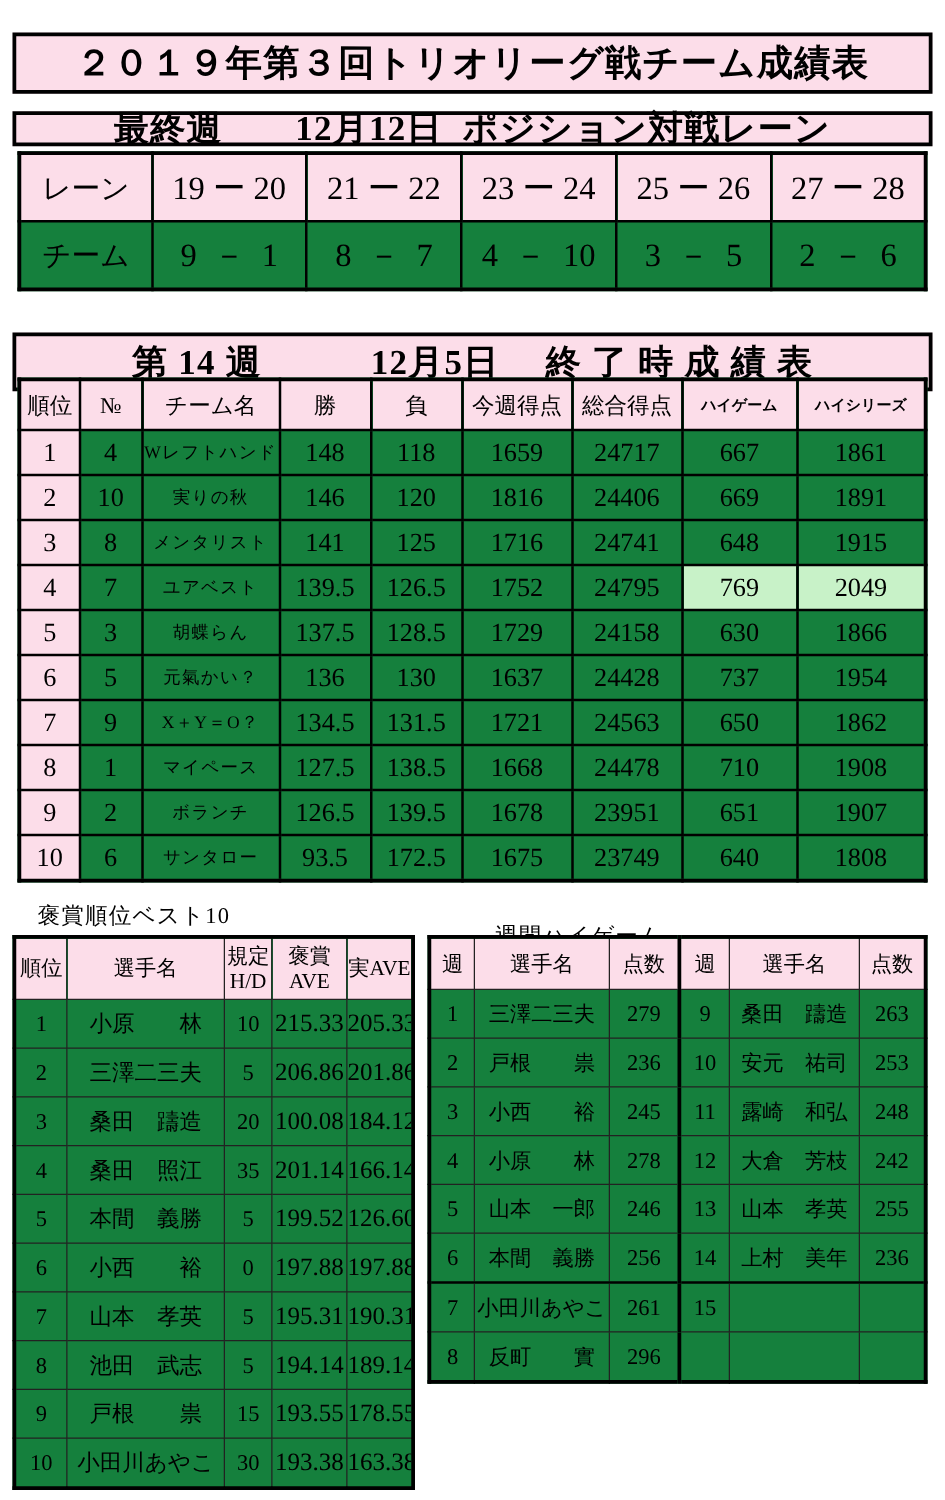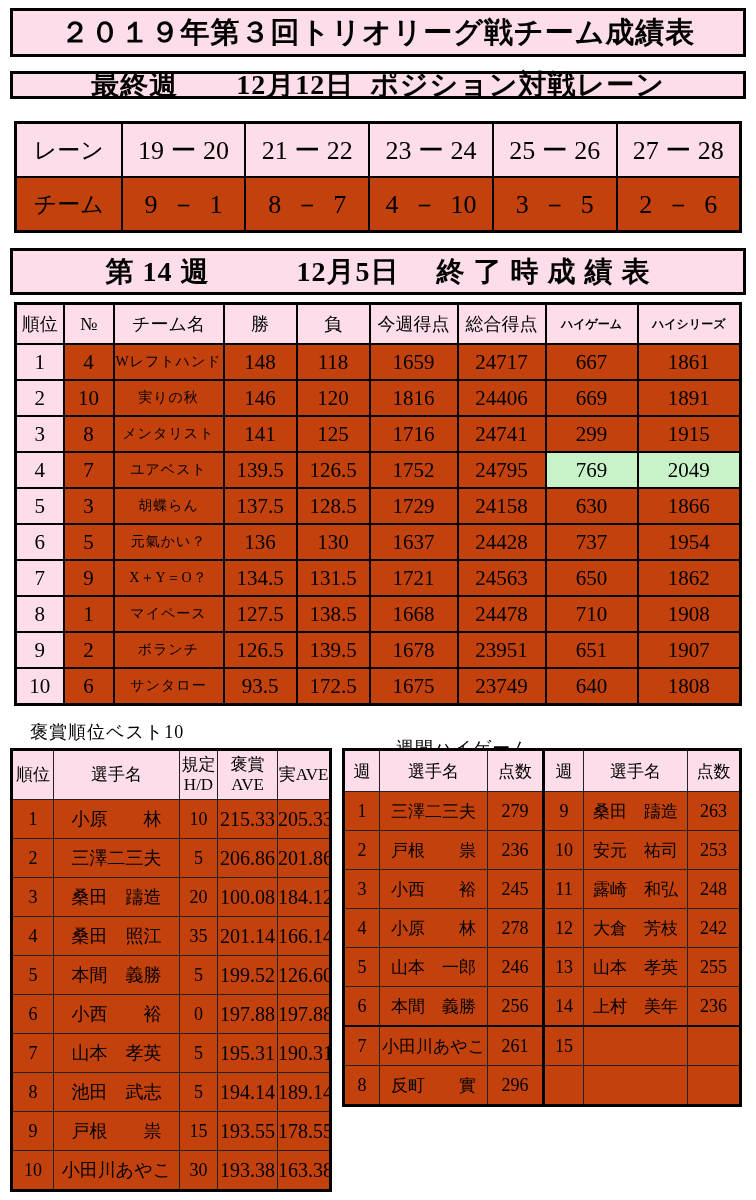--- a/index.html
+++ b/index.html
@@ -4,27 +4,27 @@
 <style>
   html,body{margin:0;padding:0;}
   body{
     width:756px;height:1200px;background:#ffffff;position:relative;
     font-family:"Liberation Serif","DejaVu Serif",serif;color:#000;
   }
   .bar{
     position:absolute;left:10px;width:736px;box-sizing:border-box;
     border:3px solid #000;background:var(--pink,#fcdde9);
     display:flex;align-items:center;justify-content:center;
-    font-weight:bold;letter-spacing:1px;white-space:pre;
+    font-weight:bold;letter-spacing:1px;white-space:pre;margin-top:18px;
   }
   #titleBar{top:8px;height:49px;font-size:29px;}
   #posBar{top:71px;height:28px;font-size:28px;}
   #weekBar{top:248px;height:47px;font-size:28px;}
 
-  table{border-collapse:collapse;table-layout:fixed;position:absolute;background:#c2410c;}
+  table{border-collapse:collapse;table-layout:fixed;position:absolute;background:#15803d;}
   th,td{overflow:hidden;text-align:center;vertical-align:middle;padding:0;}
 
   
   #laneTable{top:121px;left:14px;width:728px;border:3px solid #000;}
   #laneTable th,#laneTable td{border:2px solid #000;height:52px;}
   #laneTable th{background:var(--pink,#fcdde9);font-weight:normal;font-size:26px;white-space:pre;}
   #laneTable td{font-size:26px;white-space:pre;}
   #laneTable th:first-child{font-size:23px;}
   #laneTable td:first-child{font-size:23px;}
   #laneTable col.c0{width:106px;}
@@ -158,21 +158,21 @@
         <td>1891</td>
       </tr>
       <tr>
         <td>3</td>
         <td>8</td>
         <td>メンタリスト</td>
         <td>141</td>
         <td>125</td>
         <td>1716</td>
         <td>24741</td>
-        <td>299</td>
+        <td>648</td>
         <td>1915</td>
       </tr>
       <tr>
         <td>4</td>
         <td>7</td>
         <td>ユアベスト</td>
         <td>139.5</td>
         <td>126.5</td>
         <td>1752</td>
         <td>24795</td>

